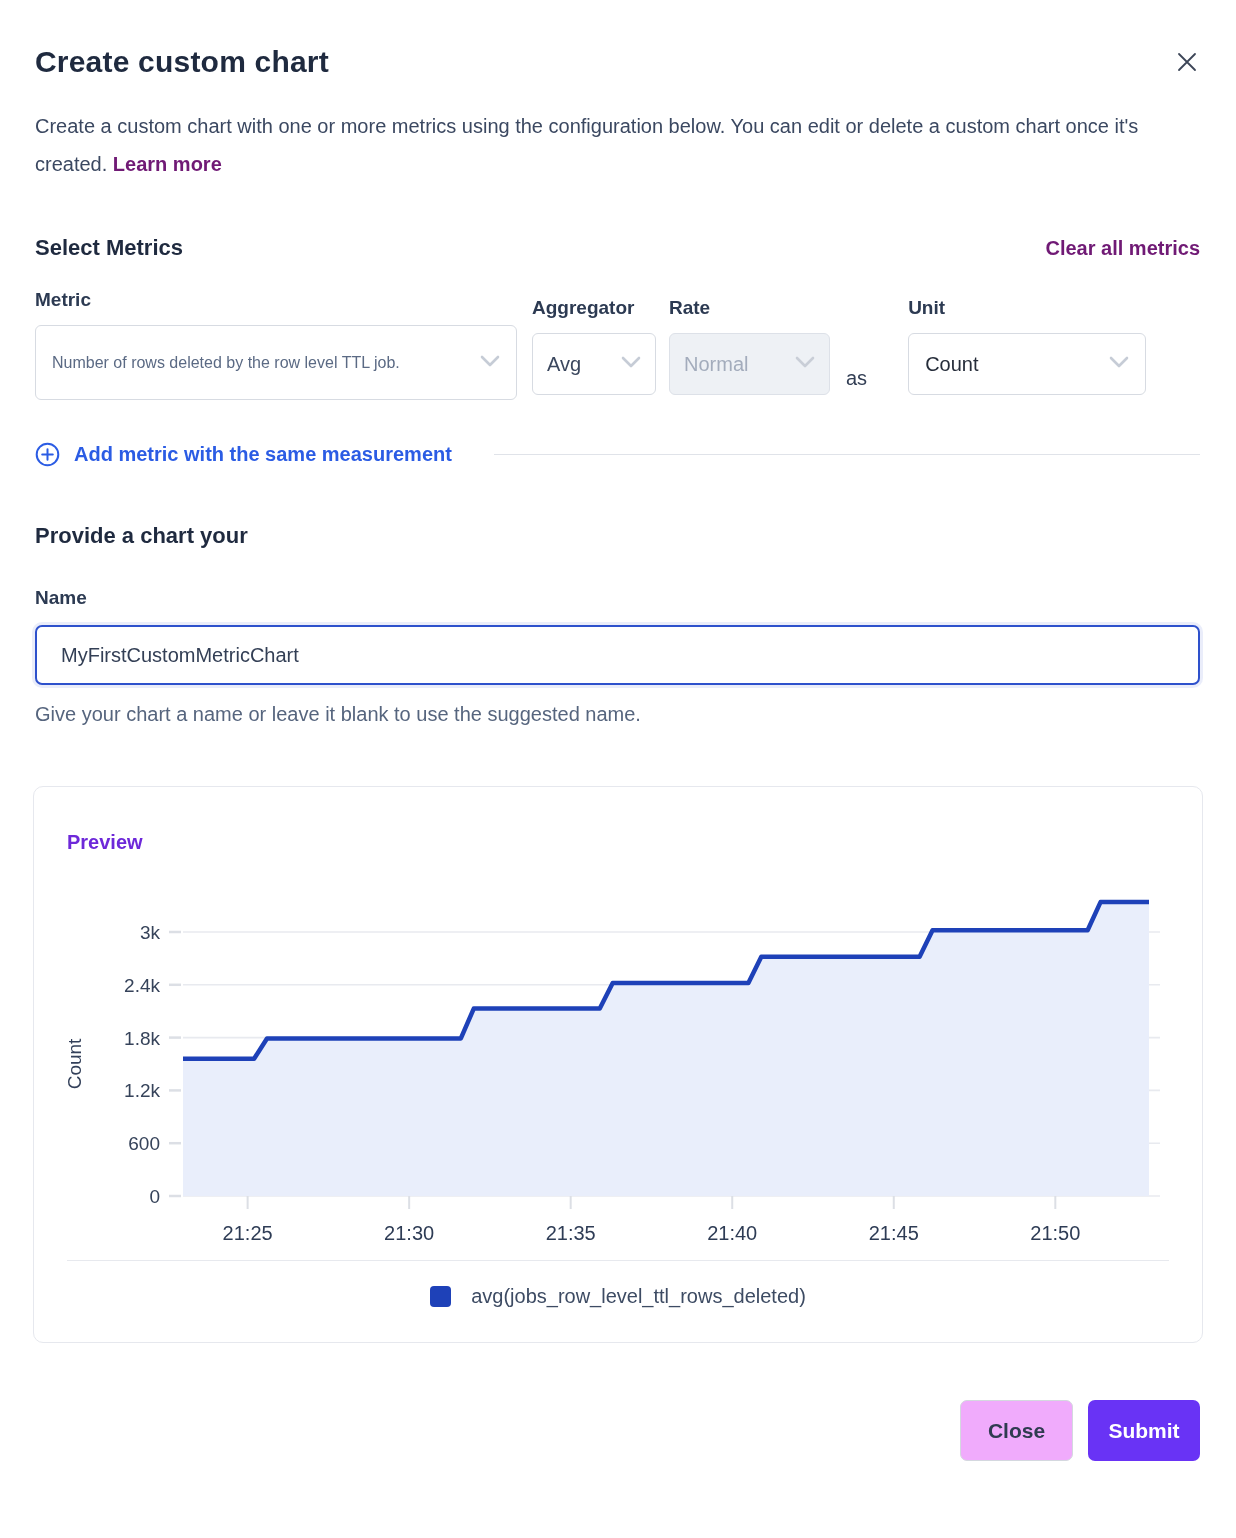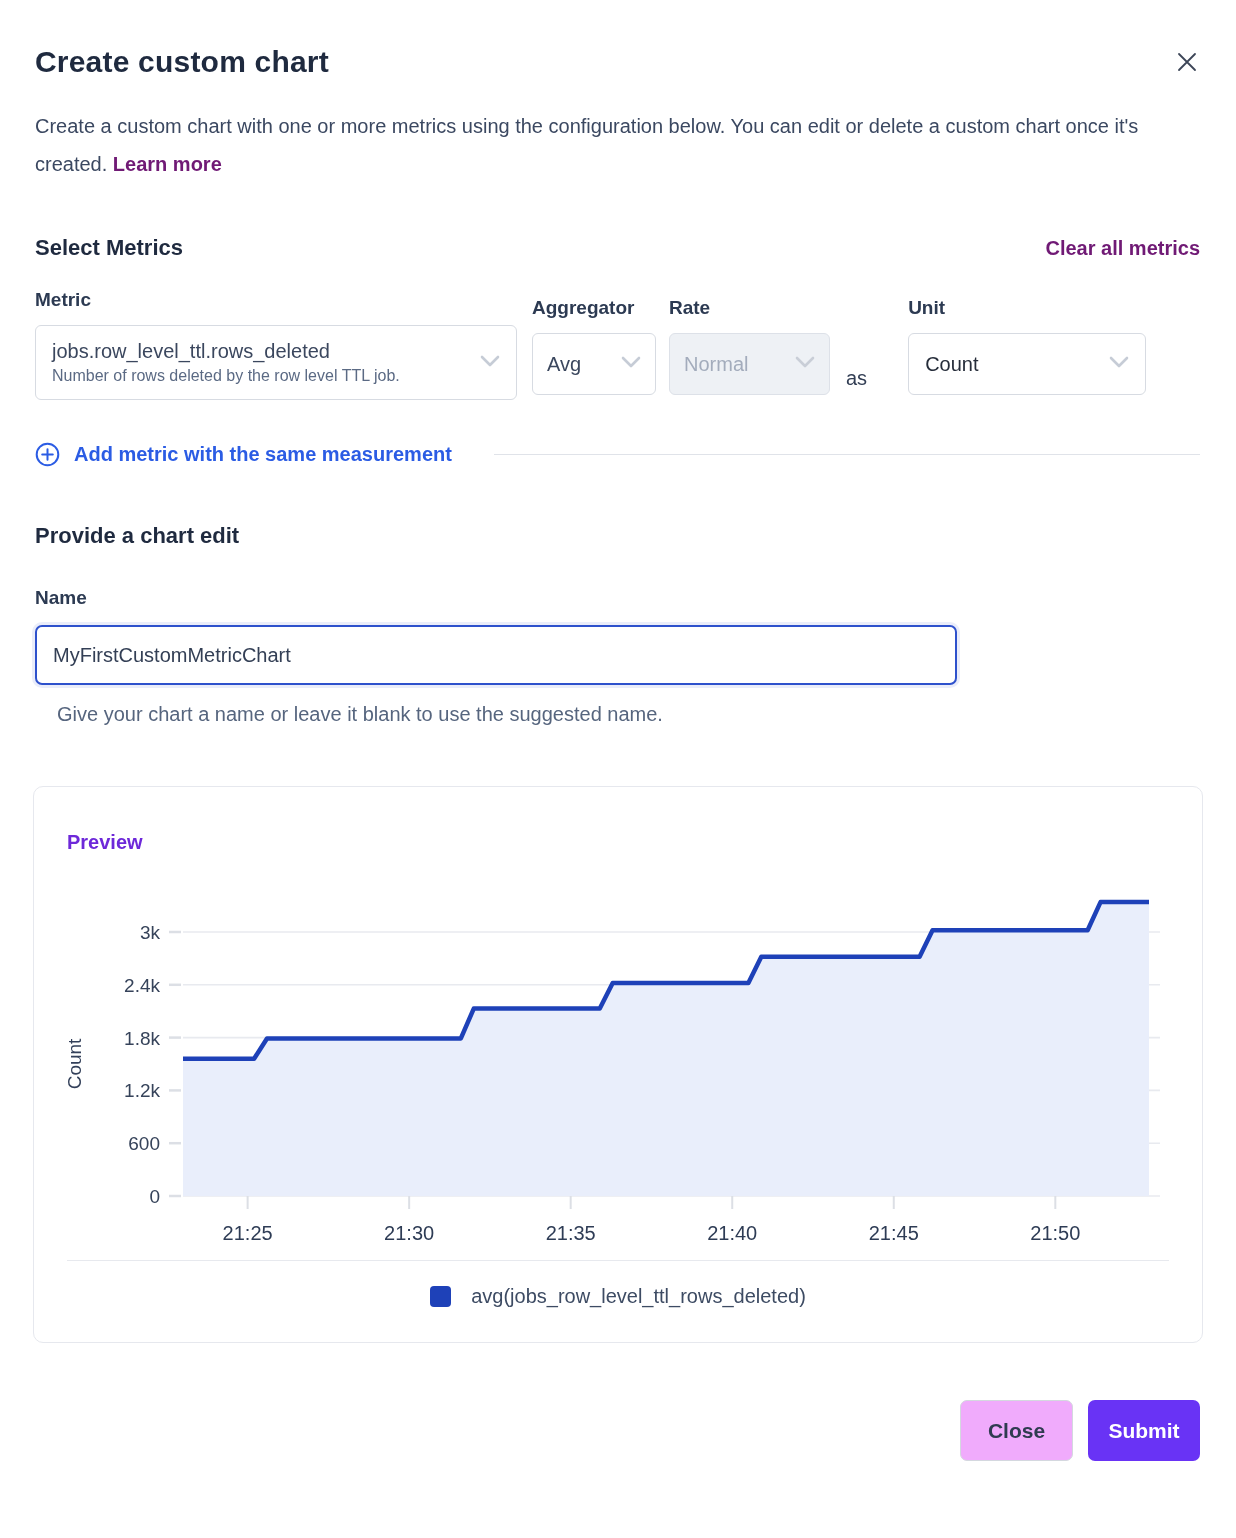--- a/index.html
+++ b/index.html
@@ -40,22 +40,22 @@
   .chev { flex:0 0 auto; }
 
   
   .add-row { margin-top:42px; display:flex; align-items:center; }
   .add-link { display:flex; align-items:center; gap:14px; font-size:20px; font-weight:700; color:#2b5ce4; cursor:pointer; }
   .add-divider { flex:1; height:1px; background:#e0e3e9; margin-left:42px; }
 
   
   .name-heading { margin-top:56px; font-size:22px; font-weight:700; color:#1f2a3f; }
   .name-label { margin-top:38px; font-size:19px; font-weight:700; color:#2c3a52; display:block; }
-  .name-input { margin-top:16px; width:922px; height:60px; border:2px solid #2e51cc; border-radius:7px; padding:0 16px; font-size:20px; color:#333f55; font-family:"Liberation Sans", sans-serif; outline:none; box-shadow:0 0 0 3px rgba(46,81,204,0.10); }
-  .name-helper { margin-top:18px; font-size:20px; color:#56657e;margin-left:22px; }
+  .name-input { margin-top:16px; width:1165px; height:60px; border:2px solid #2e51cc; border-radius:7px; padding:0 24px; font-size:20px; color:#333f55; font-family:"Liberation Sans", sans-serif; outline:none; box-shadow:0 0 0 3px rgba(46,81,204,0.10); }
+  .name-helper { margin-top:18px; font-size:20px; color:#56657e; }
 
   
   .preview-card { margin-top:60px; margin-left:-2px; width:1170px; border:1px solid #e6e8ee; border-radius:10px; background:#fff; padding:44px 33px 22px 33px; }
   .preview-title { font-size:20px; font-weight:700; color:#6d28d9; }
   .chart-wrap { margin-top:12px; }
   .legend-divider { height:1px; background:#e7e9ee; margin-top:6px; }
   .legend-row { margin-top:24px; display:flex; justify-content:center; align-items:center; gap:20px; padding-bottom:12px; }
   .legend-swatch { width:21px; height:21px; border-radius:4px; background:#1e41b8; }
   .legend-label { font-size:20px; color:#3d4b63; }
 
@@ -87,21 +87,20 @@
   <div class="section-head">
     <h2 class="section-title">Select Metrics</h2>
     <a class="link clear-link">Clear all metrics</a>
   </div>
 
   <div class="fields-row">
     <div class="metric-group">
       <label class="field-label">Metric</label>
       <div class="select-box metric-box">
         <div class="metric-texts">
-          <span class="metric-main">jobs.row_level_ttl.rows_deleted</span>
           <span class="metric-sub">Number of rows deleted by the row level TTL job.</span>
         </div>
         <span class="chev">
           <svg width="20" height="13" viewBox="0 0 20 13">
               <path d="M2 2 L10 10 L18 2" fill="none" stroke="#c6ccd6" stroke-width="2.6" stroke-linecap="round" stroke-linejoin="round"></path>
             </svg>
         </span>
       </div>
     </div>
 
@@ -150,21 +149,21 @@
         <svg width="25" height="25" viewBox="0 0 25 25">
             <circle cx="12.5" cy="12.5" r="10.8" fill="none" stroke="#2b5ce4" stroke-width="2"></circle>
             <path d="M12.5 7.2 V17.8 M7.2 12.5 H17.8" stroke="#2b5ce4" stroke-width="2" stroke-linecap="round"></path>
           </svg>
       </span>
       <span>Add metric with the same measurement</span>
     </a>
     <div class="add-divider"></div>
   </div>
 
-  <h2 class="name-heading">Provide a chart edit</h2>
+  <h2 class="name-heading">Provide a chart your</h2>
   <label class="name-label">Name</label>
   <input class="name-input" type="text" value="MyFirstCustomMetricChart" style="">
   <div class="name-helper">Give your chart a name or leave it blank to use the suggested name.</div>
 
   <div class="preview-card">
     <div class="preview-title">Preview</div>
     <div class="chart-wrap">
       <svg width="1102" height="384" viewBox="0 0 1102 384">
           <line x1="116" y1="330" x2="1093" y2="330" stroke="#e8eaef" stroke-width="1.6"></line>
           <line x1="102" y1="330" x2="114" y2="330" stroke="#dcdfe5" stroke-width="2.5"></line>

